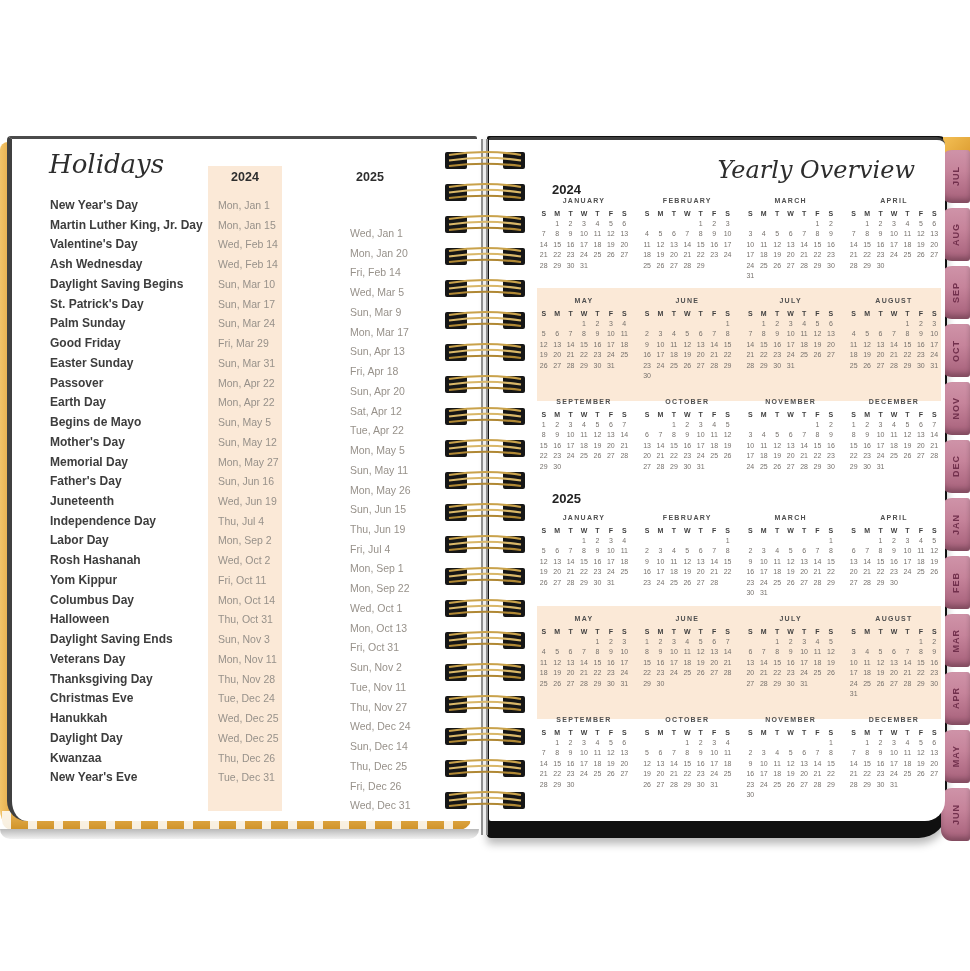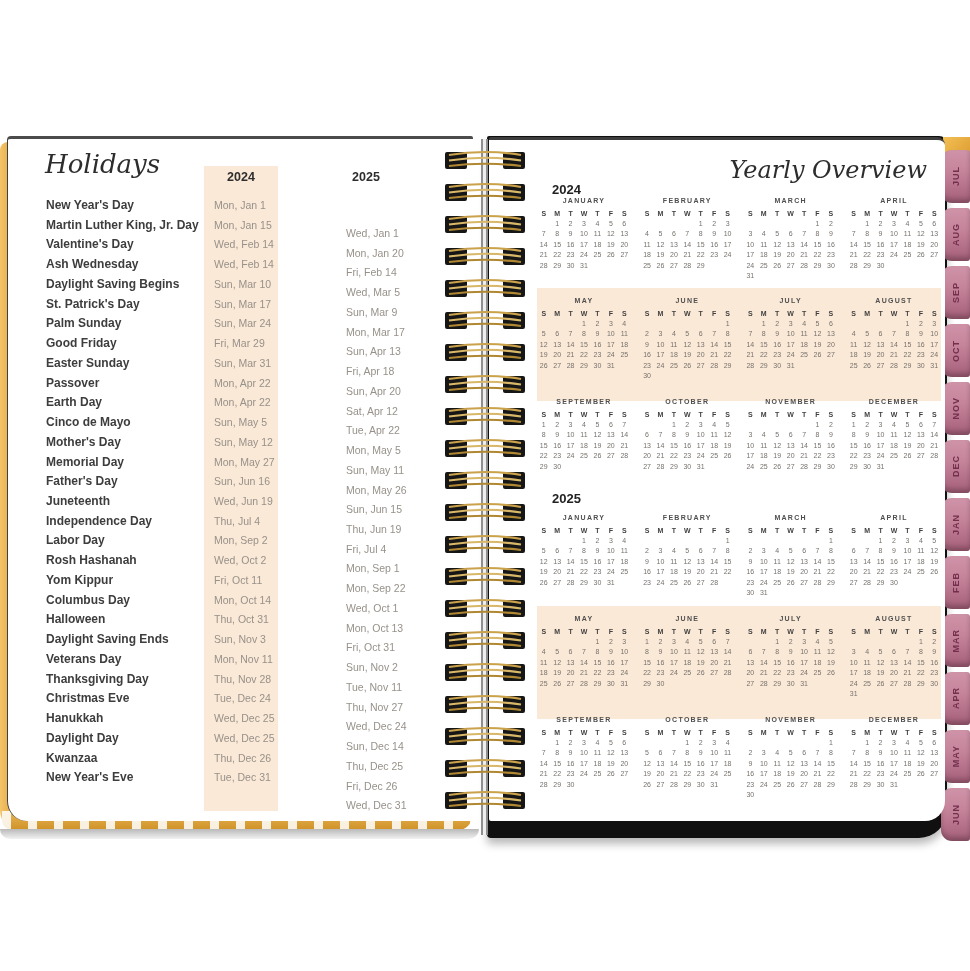--- a/index.html
+++ b/index.html
@@ -53,21 +53,21 @@
     display:flex;align-items:center;justify-content:center;
   }
   .tab-label{
     writing-mode:vertical-rl;transform:rotate(180deg);
     font-size:9px;font-weight:bold;letter-spacing:1px;color:var(--tab_text);
   }
 
   
   .page-left{
     position:absolute;left:7px;top:136px;width:465px;height:682px;z-index:2;
-    background:#ffffff;border-top:3px solid #4b4b4b;border-left:1px solid #404040;
+    background:#ffffff;border-top:3px solid #4b4b4b;border-left:5px solid #404040;
     border-radius:4px 2px 0 20px;
   }
   .page-right{
     position:absolute;left:489px;top:137px;width:456px;height:681px;z-index:3;
     background:#ffffff;border-top:3px solid #3d3d3d;
     border-radius:2px 8px 20px 2px;
   }
 
   
   .spine{
@@ -88,21 +88,21 @@
   .col-head.c25{left:318px;width:80px;}
   .hrows{position:absolute;left:0;top:57px;width:100%;}
   .hrow{position:relative;height:19.74px;line-height:19.74px;}
   .hname{position:absolute;left:38px;font-size:12px;font-weight:bold;color:#3d3d3d;white-space:nowrap;}
   .hdate{position:absolute;font-size:10.5px;color:var(--ink_gray);white-space:nowrap;}
   .hd24{left:206px;}
   .hd25{left:338px;margin-top:28px;}
 
   
   .yo-title{
-    position:absolute;right:18px;top:16px;
+    position:absolute;right:30px;top:16px;
     font-family:"DejaVu Serif",serif;font-style:italic;font-size:24px;color:#2d2d2d;
   }
   .year-label{position:absolute;left:63px;font-size:13px;font-weight:bold;color:#222;}
   .yl-2024{top:42px;}
   .yl-2025{top:351px;}
   .year-grid{position:absolute;left:48px;width:404px;top:0;height:100%;}
   .cal-row{position:absolute;left:0;width:404px;display:flex;justify-content:space-between;}
   .cal-row.hl{background:var(--peach);padding-top:8px;}
   .r00{top:56px;}  .r01{top:148px;height:105px;} .r02{top:257px;}
   .r10{top:373px;} .r11{top:466px;height:105px;} .r12{top:575px;}
@@ -221,21 +221,21 @@
           <span class="hname">Passover</span>
           <span class="hdate hd24">Mon, Apr 22</span>
           <span class="hdate hd25">Sat, Apr 12</span>
         </div>
         <div class="hrow">
           <span class="hname">Earth Day</span>
           <span class="hdate hd24">Mon, Apr 22</span>
           <span class="hdate hd25">Tue, Apr 22</span>
         </div>
         <div class="hrow">
-          <span class="hname">Cinco de Mayo</span>
+          <span class="hname">Begins de Mayo</span>
           <span class="hdate hd24">Sun, May 5</span>
           <span class="hdate hd25">Mon, May 5</span>
         </div>
         <div class="hrow">
           <span class="hname">Mother's Day</span>
           <span class="hdate hd24">Sun, May 12</span>
           <span class="hdate hd25">Sun, May 11</span>
         </div>
         <div class="hrow">
           <span class="hname">Memorial Day</span>

